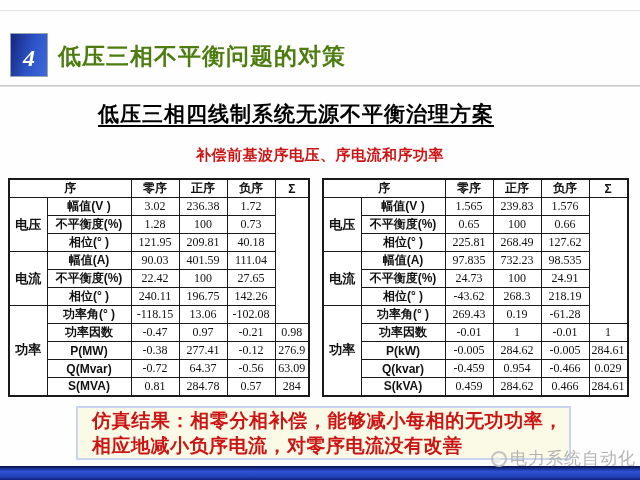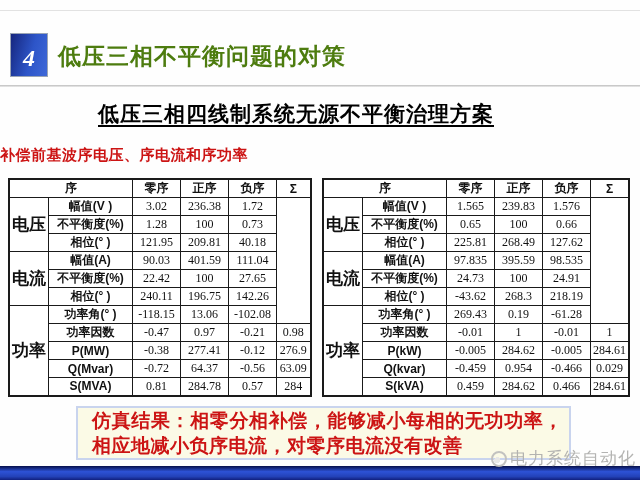--- a/index.html
+++ b/index.html
@@ -22,35 +22,35 @@
   }
   .divider{position:absolute;left:0;top:85px;width:640px;height:2px;
     background:linear-gradient(#bdbdbd,#ececec);}
   
   .main-title{
     position:absolute;left:0;top:100px;width:592px;margin:0;text-align:center;
     font-size:21px;font-weight:bold;color:#000;text-decoration:underline;
     text-underline-offset:4px;letter-spacing:1px;
   }
   .captions{position:absolute;left:0;top:146px;width:640px;display:flex;}
-  .caption{flex:1;text-align:left;font-size:15px;font-weight:bold;color:#cc1414;letter-spacing:0.5px;}
+  .caption{flex:1;text-align:center;font-size:15px;font-weight:bold;color:#cc1414;letter-spacing:0.5px;}
   
   table.seq{
     position:absolute;top:178px;border-collapse:collapse;table-layout:fixed;
     background:#fff;border:2px solid #1a1a1a;
   }
   table.seq.left{left:8px;}
   table.seq.right{left:322px;}
   table.seq th,table.seq td{
     border:1px solid #1a1a1a;height:18px;padding:0 2px;text-align:center;
     overflow:hidden;white-space:nowrap;box-sizing:border-box;
   }
   table.seq th{font-size:12px;font-weight:bold;color:#111;font-family:"Liberation Sans",sans-serif;}
   table.seq td{font-size:12px;color:#111;font-family:"Liberation Serif",serif;}
-  table.seq th.group{font-size:17px;}
+  table.seq th.group{font-size:13px;}
   td.sigma-blank{background:#fff;}
   
   .note-box{
     position:absolute;left:76px;top:406px;width:495px;height:54px;
     background:#fbfae6;border:2px solid #c9d4ee;box-sizing:border-box;
     display:flex;align-items:center;
   }
   .note-box p{
     margin:0;padding:0 6px 0 14px;color:#cc1414;font-weight:bold;
     font-size:19px;line-height:25px;letter-spacing:0.5px;text-align:justify;
@@ -215,21 +215,21 @@
         <tr>
           <th>相位(° )</th>
           <td>225.81</td>
           <td>268.49</td>
           <td>127.62</td>
         </tr>
         <tr>
           <th class="group" rowspan="3">电流</th>
           <th>幅值(A)</th>
           <td>97.835</td>
-          <td>395.59</td>
+          <td>732.23</td>
           <td>98.535</td>
         </tr>
         <tr>
           <th>不平衡度(%)</th>
           <td>24.73</td>
           <td>100</td>
           <td>24.91</td>
         </tr>
         <tr>
           <th>相位(° )</th>

